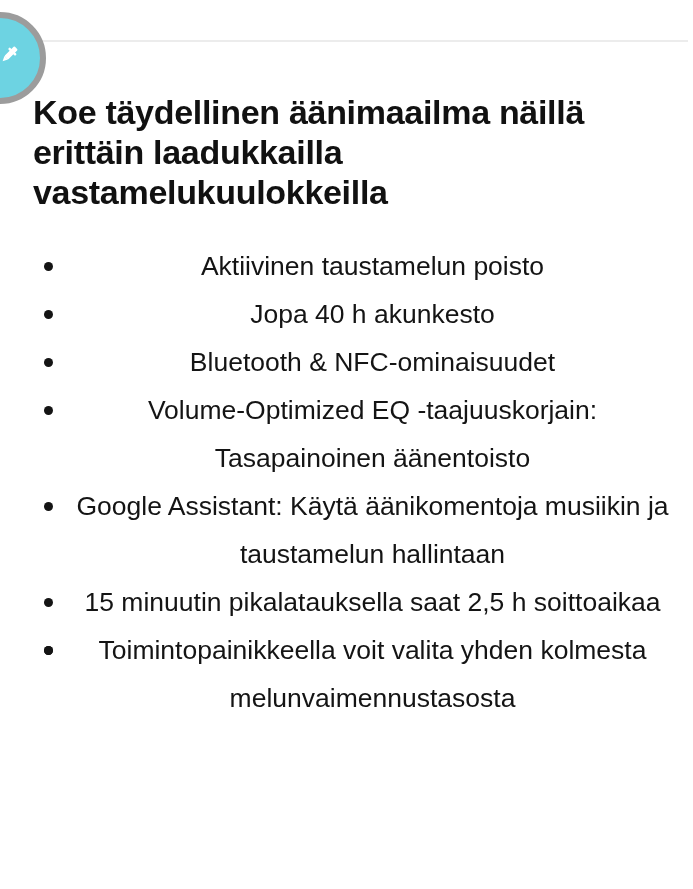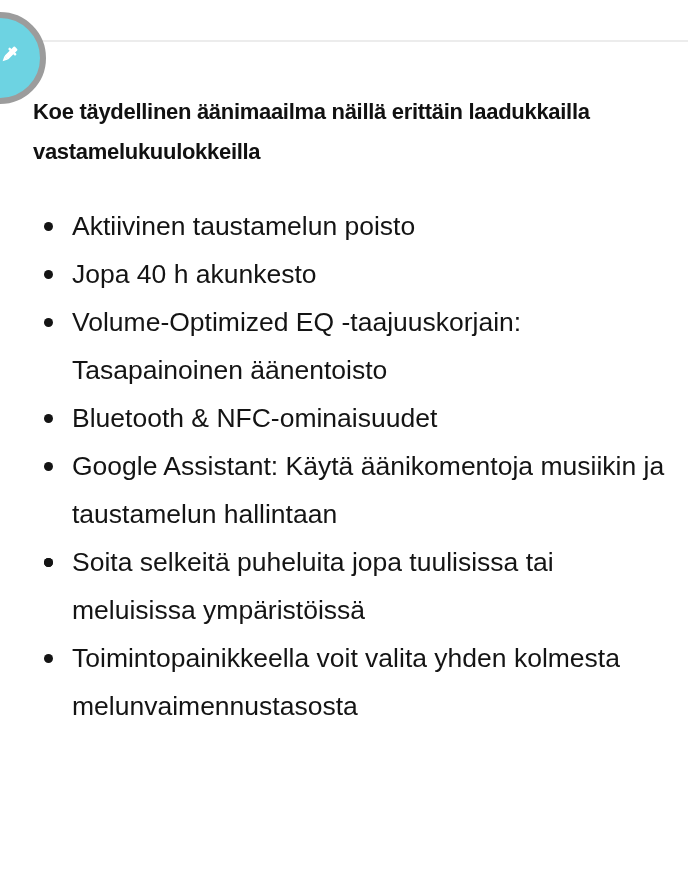--- a/index.html
+++ b/index.html
@@ -42,30 +42,31 @@
       height: 22px;
     }
     .content {
       position: absolute;
       left: 33px;
       top: 92px;
       width: 640px;
     }
     .heading {
       margin: 0;
-      font-size: 22px;
+      font-size: 34px;
       font-weight: bold;
       line-height: 40px;
       letter-spacing: -0.3px;
       color: #111111;
     }
     .features {
       list-style: none;
       margin: 30px 0 0 0;
       padding: 0;
+      text-align: center;
     }
     .features li {
       position: relative;
       padding-left: 39px;
       font-size: 26.5px;
       line-height: 48px;
       color: #141414;
     }
     .features li .bullet {
       position: absolute;
@@ -101,35 +102,35 @@
     <li>
       <span class="bullet"></span>
       <span>Aktiivinen taustamelun poisto</span>
     </li>
     <li>
       <span class="bullet"></span>
       <span>Jopa 40 h akunkesto</span>
     </li>
     <li>
       <span class="bullet"></span>
-      <span>Volume-Optimized EQ -taajuuskorjain: Tasapainoinen äänentoisto</span>
+      <span>Bluetooth &amp; NFC-ominaisuudet</span>
     </li>
     <li>
       <span class="bullet"></span>
-      <span>Bluetooth &amp; NFC-ominaisuudet</span>
+      <span>Volume-Optimized EQ -taajuuskorjain: Tasapainoinen äänentoisto</span>
     </li>
     <li>
       <span class="bullet"></span>
       <span>Google Assistant: Käytä äänikomentoja musiikin ja taustamelun hallintaan</span>
     </li>
     <li>
       <span class="bullet"></span>
+      <span>15 minuutin pikalatauksella saat 2,5 h soittoaikaa</span>
     </li>
     <li>
       <span class="bullet"></span>
-      <span>Soita selkeitä puheluita jopa tuulisissa tai meluisissa ympäristöissä</span>
     </li>
     <li>
       <span class="bullet"></span>
       <span>Toimintopainikkeella voit valita yhden kolmesta melunvaimennustasosta</span>
     </li>
   </ul>
 </div>
 
 </body></html>

